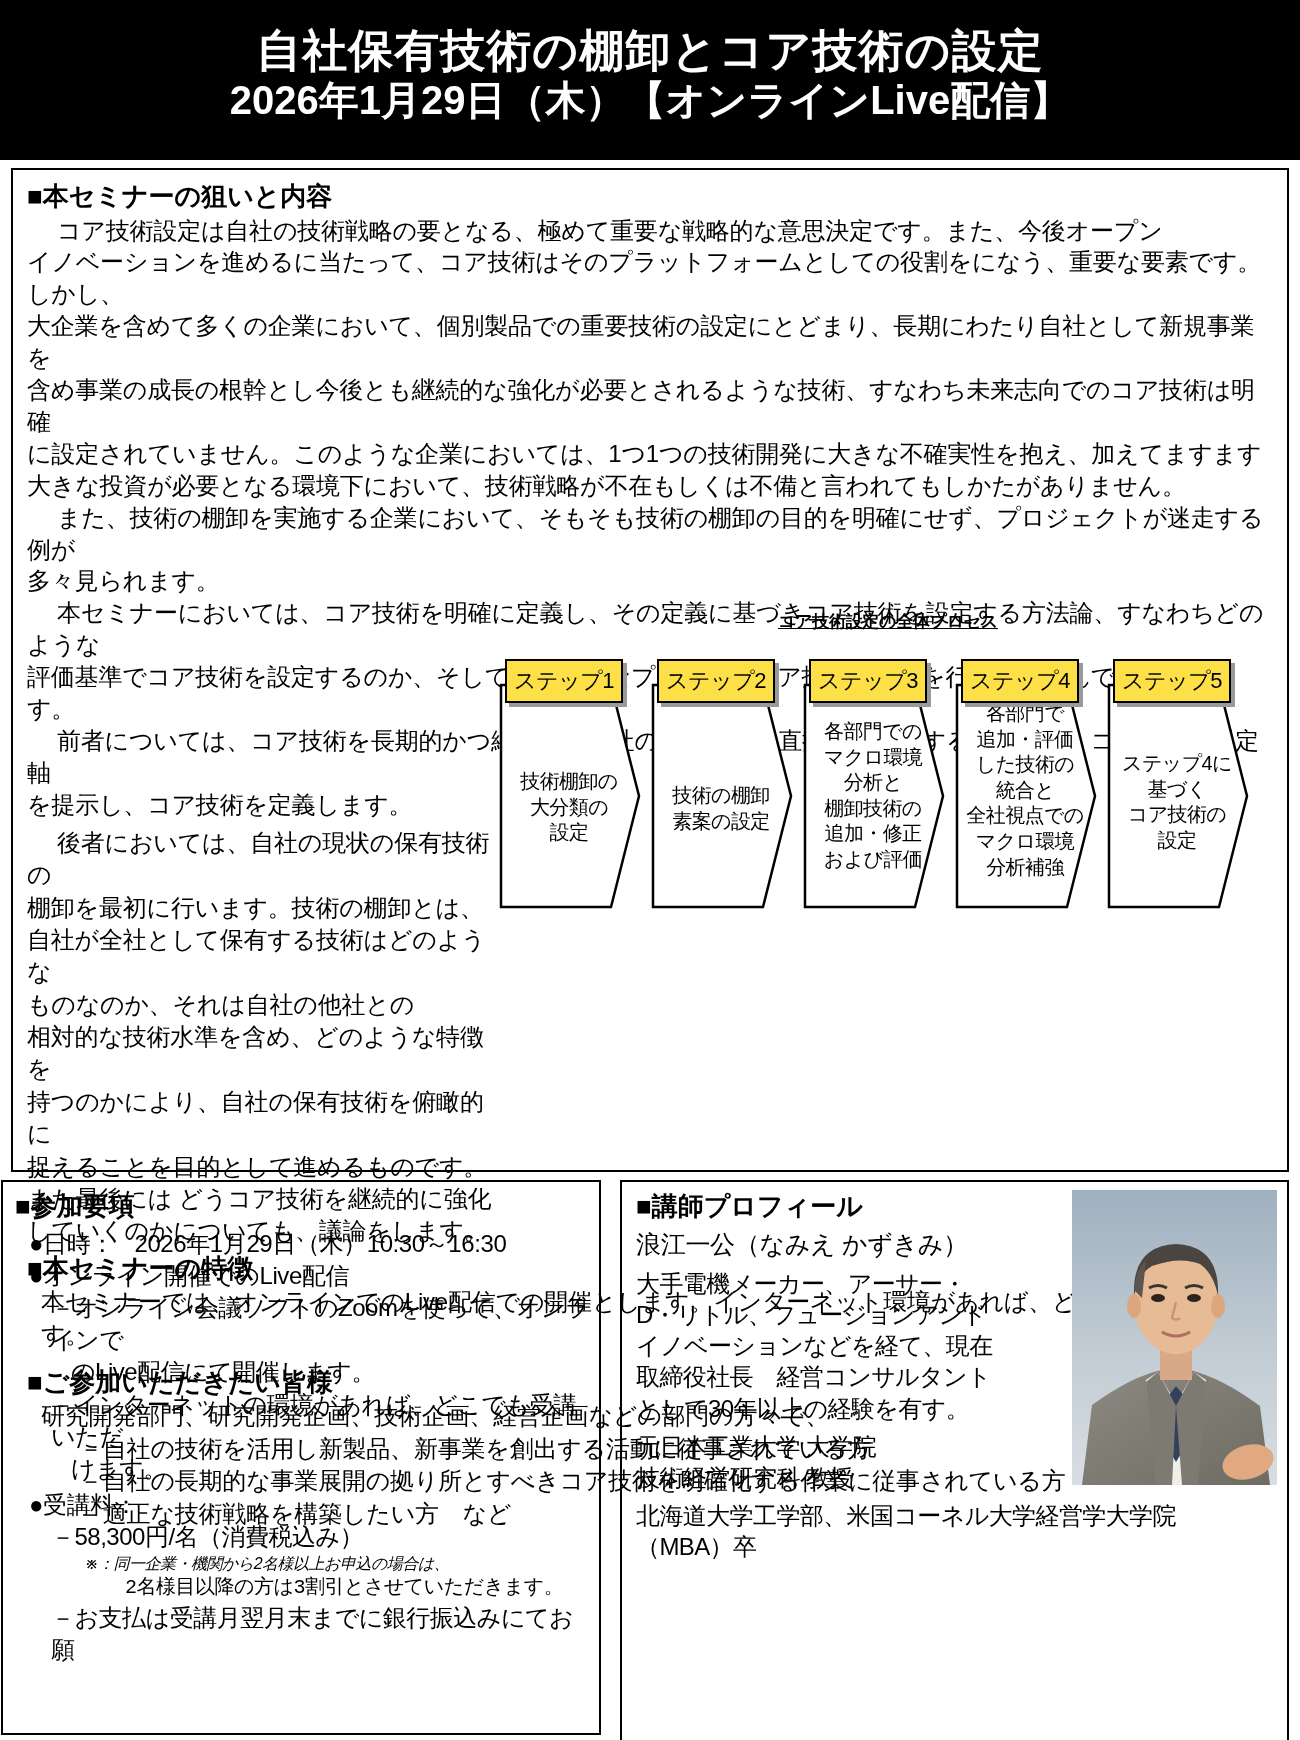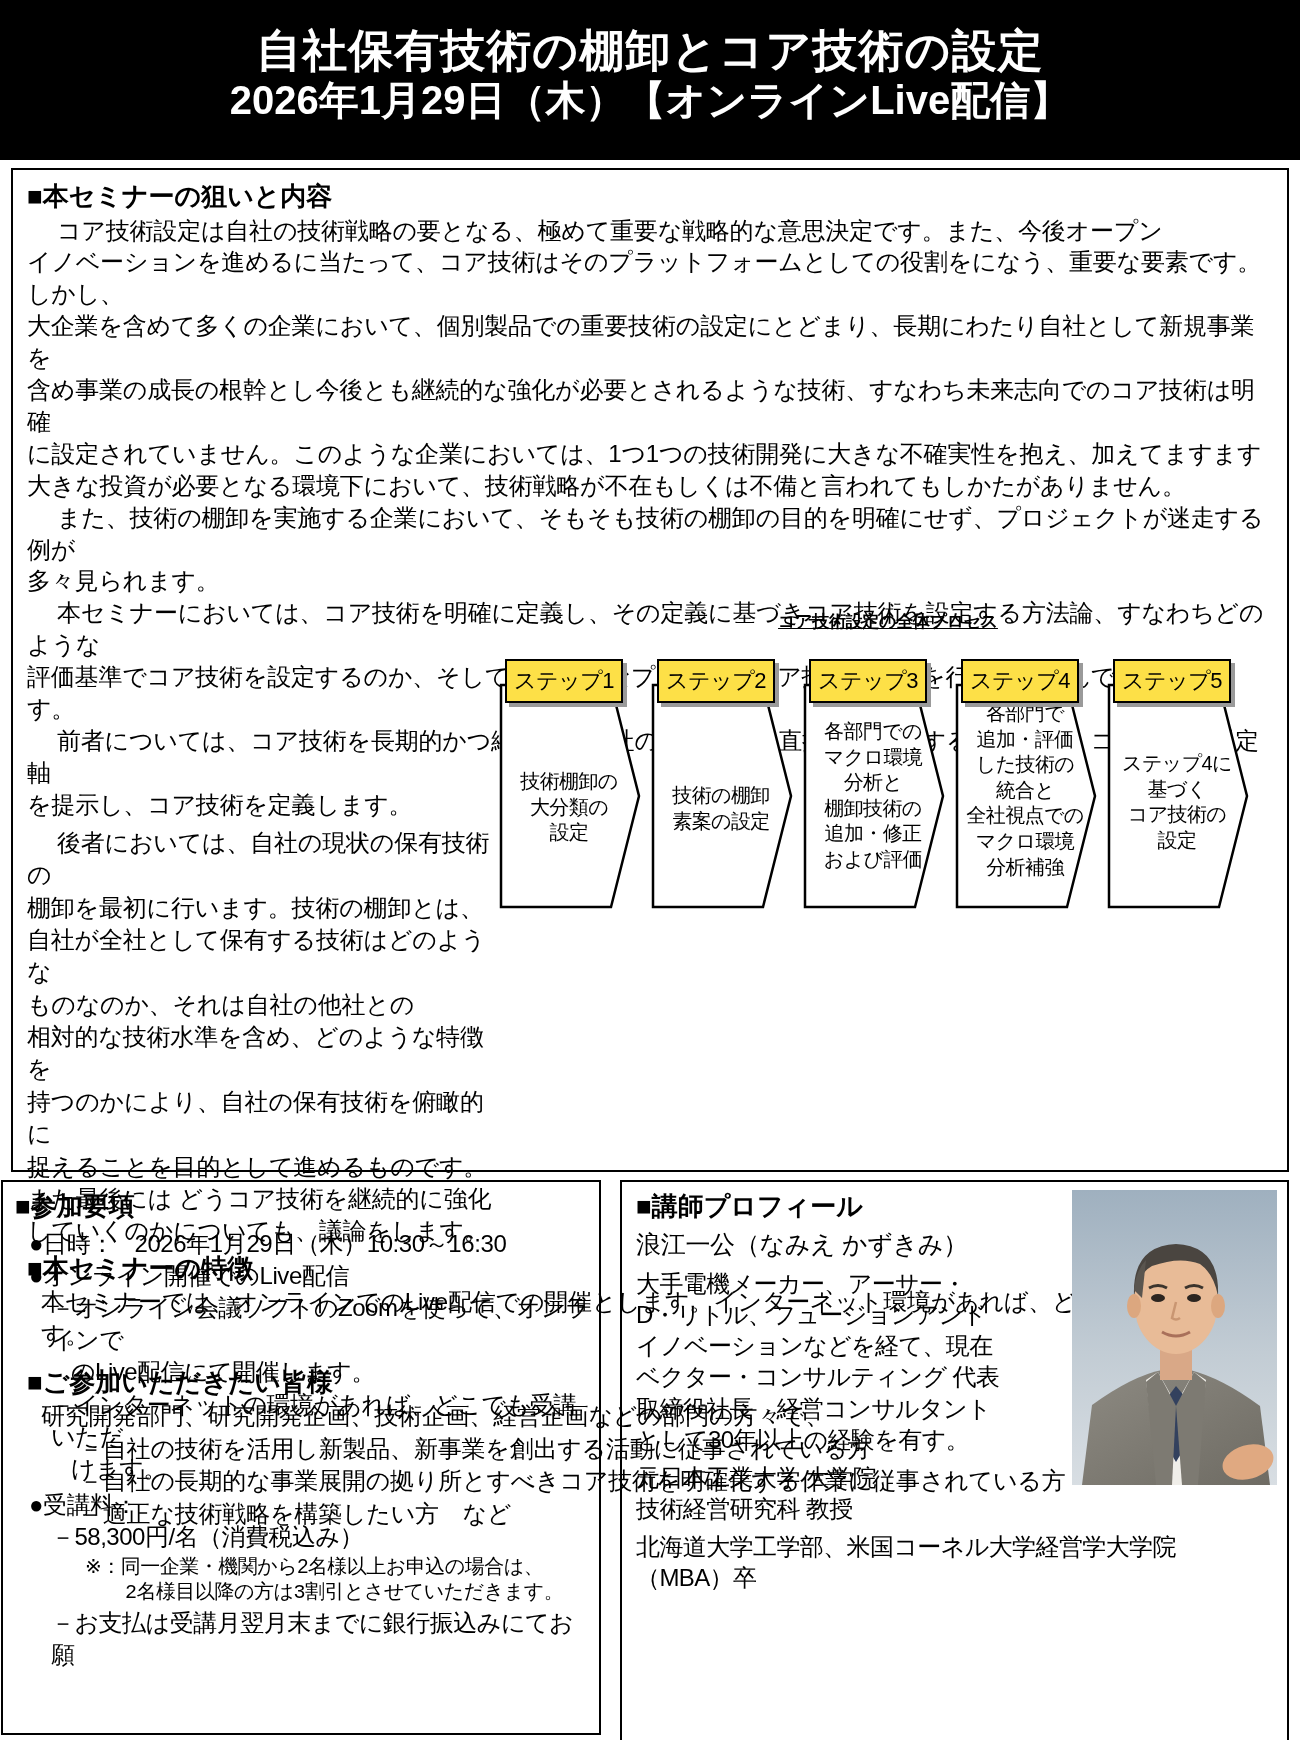--- a/index.html
+++ b/index.html
@@ -175,24 +175,25 @@
     letter-spacing: -0.5px;
     margin-left: 36px;
   }
   .sub-line2 {
     font-size: 24px;
     line-height: 1.34;
     letter-spacing: -0.5px;
     margin-left: 56px;
   }
   .sub-line3 {
-    font-size: 20px;
+    font-size: 16px;
     line-height: 1.34;
     letter-spacing: -0.5px;
     margin-left: 70px;
+    font-style: italic;
   }
   .sub-line4 {
     font-size: 20px;
     line-height: 1.34;
     letter-spacing: -0.5px;
     margin-left: 110px;
     font-family: Liberation Mono, monospace;
   }
 
   
@@ -438,21 +439,20 @@
       <ellipse cx="176" cy="272" rx="26" ry="17" fill="#e0a981" transform="rotate(-16 176 272)"></ellipse>
     </svg>
   </div>
 
   <div class="b-head">■講師プロフィール</div>
   <div class="prof-name">浪江一公（なみえ かずきみ）</div>
   <div class="prof-gap"></div>
   <div class="prof-line">大手電機メーカー、アーサー・</div>
   <div class="prof-line">D・リトル、フュージョンアンド</div>
   <div class="prof-line">イノベーションなどを経て、現在</div>
-  <div class="prof-line">ベクター・コンサルティング 代表</div>
   <div class="prof-line">取締役社長　経営コンサルタント</div>
   <div class="prof-line">として30年以上の経験を有す。</div>
   <div class="prof-gap"></div>
   <div class="prof-line">元日本工業大学 大学院</div>
   <div class="prof-line">技術経営研究科 教授</div>
   <div class="prof-gap"></div>
   <div class="prof-line">北海道大学工学部、米国コーネル大学経営学大学院</div>
   <div class="prof-line">（MBA）卒</div>
 </div>
 

